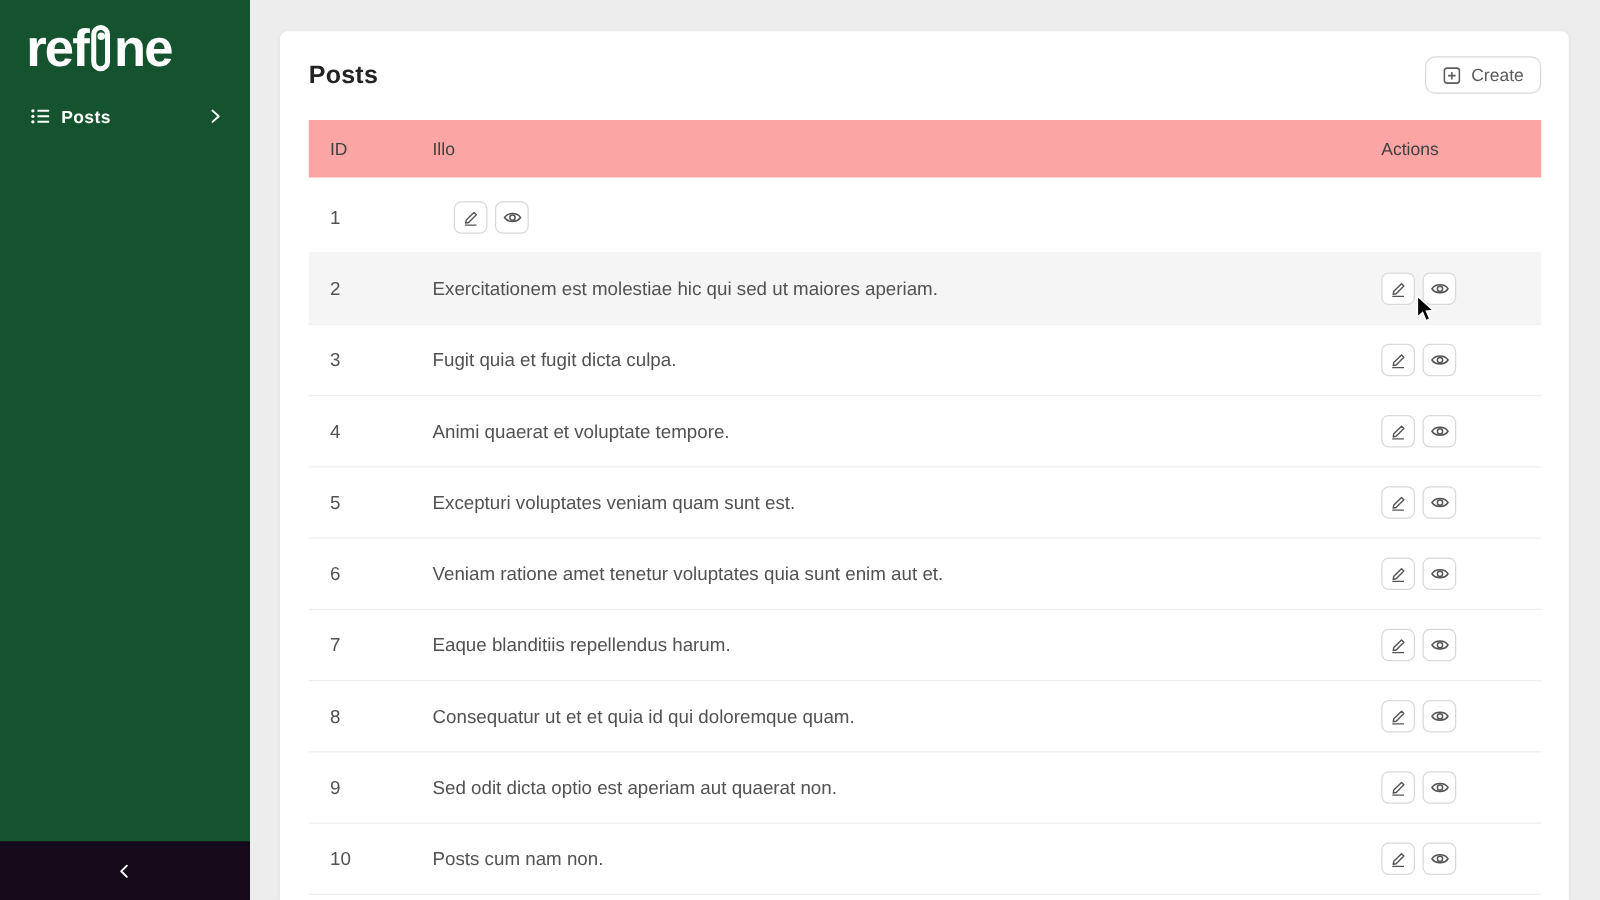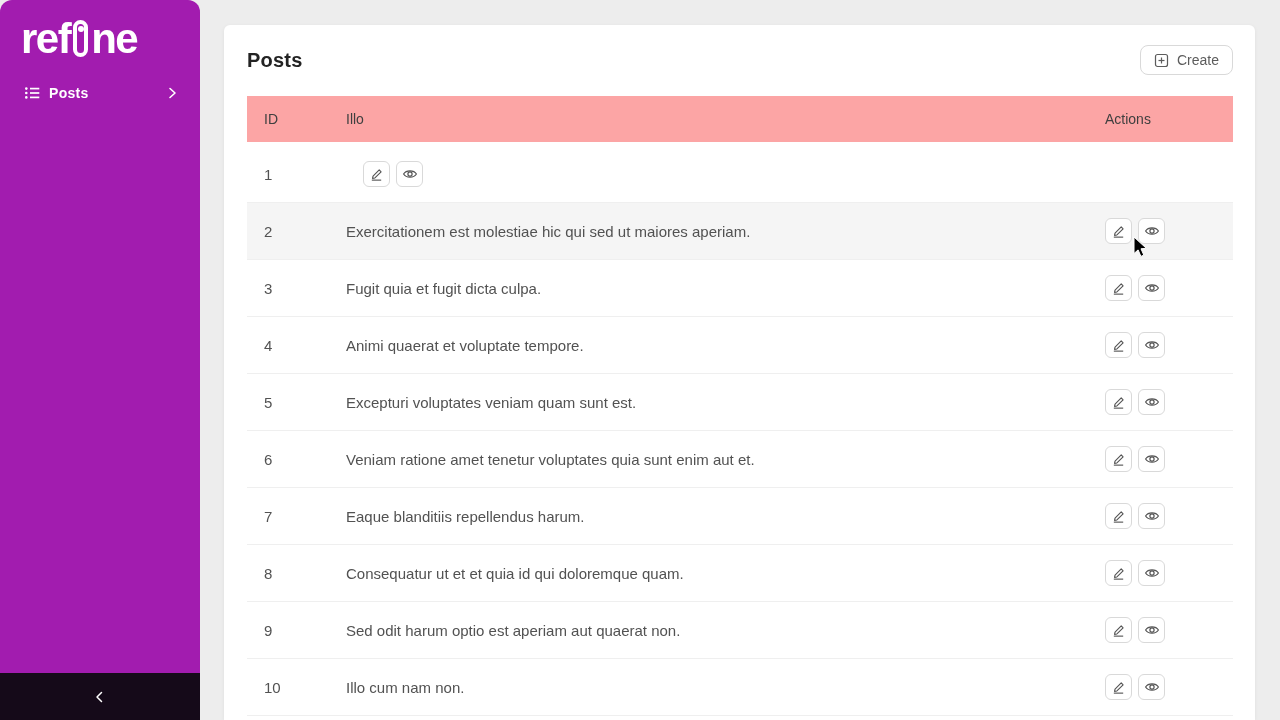--- a/index.html
+++ b/index.html
@@ -6,21 +6,21 @@
   html,body { width:1280px; height:720px; overflow:hidden; }
   body {
     font-family:"Liberation Sans","DejaVu Sans",sans-serif;
     background:#ededed;
     position:relative;
   }
 
   
   .sidebar {
     position:absolute; left:0; top:0; width:200px; height:720px;
-    background:#a21caf; color:#fff;border-radius:12px;
+    background:#14532d; color:#fff;
   }
   .logo {
     display:flex; align-items:flex-end; padding:14px 0 0 21px; height:58px;
     user-select:none;
   }
   .logo-text {
     font-size:42px; font-weight:800; letter-spacing:-1.5px; color:#fff; line-height:0.9;
   }
   .logo-mark {
     width:15px; height:37px; border:4.5px solid #fff; border-radius:10px;
@@ -307,40 +307,40 @@
                 <svg width="16" height="16" viewBox="0 0 16 16">
                   <path d="M1.6 8 C4.2 3.8 11.8 3.8 14.4 8 C11.8 12.2 4.2 12.2 1.6 8 Z" fill="none" stroke="#545454" stroke-width="1.2"></path>
                   <circle cx="8" cy="8" r="2.1" fill="none" stroke="#545454" stroke-width="1.2"></circle>
                 </svg>
               </button>
             </div>
           </div>
 
           <div class="tbl-row tbl-body-row">
             <div class="cell-id">9</div>
-            <div class="cell-title">Sed odit harum optio est aperiam aut quaerat non.</div>
+            <div class="cell-title">Sed odit dicta optio est aperiam aut quaerat non.</div>
             <div class="cell-actions">
               <button class="icon-btn">
                 <svg width="15" height="15" viewBox="0 0 16 16">
                   <path d="M10.9 3.1 L12.9 5.1 L6.3 11.7 L3.8 12.2 L4.3 9.7 Z" fill="none" stroke="#545454" stroke-width="1.2" stroke-linejoin="round"></path>
                   <line x1="3" y1="14" x2="13" y2="14" stroke="#545454" stroke-width="1.2"></line>
                 </svg>
               </button>
               <button class="icon-btn">
                 <svg width="16" height="16" viewBox="0 0 16 16">
                   <path d="M1.6 8 C4.2 3.8 11.8 3.8 14.4 8 C11.8 12.2 4.2 12.2 1.6 8 Z" fill="none" stroke="#545454" stroke-width="1.2"></path>
                   <circle cx="8" cy="8" r="2.1" fill="none" stroke="#545454" stroke-width="1.2"></circle>
                 </svg>
               </button>
             </div>
           </div>
 
           <div class="tbl-row tbl-body-row">
             <div class="cell-id">10</div>
-            <div class="cell-title">Illo cum nam non.</div>
+            <div class="cell-title">Posts cum nam non.</div>
             <div class="cell-actions">
               <button class="icon-btn">
                 <svg width="15" height="15" viewBox="0 0 16 16">
                   <path d="M10.9 3.1 L12.9 5.1 L6.3 11.7 L3.8 12.2 L4.3 9.7 Z" fill="none" stroke="#545454" stroke-width="1.2" stroke-linejoin="round"></path>
                   <line x1="3" y1="14" x2="13" y2="14" stroke="#545454" stroke-width="1.2"></line>
                 </svg>
               </button>
               <button class="icon-btn">
                 <svg width="16" height="16" viewBox="0 0 16 16">
                   <path d="M1.6 8 C4.2 3.8 11.8 3.8 14.4 8 C11.8 12.2 4.2 12.2 1.6 8 Z" fill="none" stroke="#545454" stroke-width="1.2"></path>

